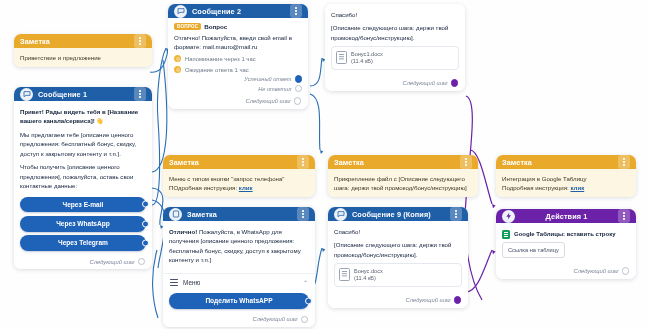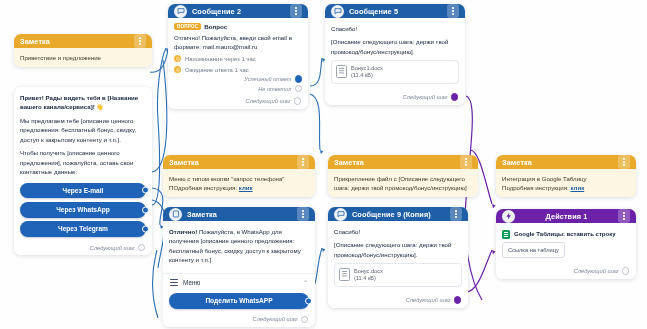--- a/index.html
+++ b/index.html
@@ -141,20 +141,33 @@
       <span class="kebab">
           <i></i>
           <i></i>
           <i></i>
         </span>
     </div>
     <div class="body-note">Приветствие и предложение</div>
   </div>
 
   <div class="card" style="left:14px;top:87px;width:138px;">
+    <div class="hdr hdr-msg">
+      <span class="avatar">
+        <svg viewBox="0 0 24 24">
+            <path d="M3 5h18v11H9l-6 4z" fill="none" stroke="#1f5fa8" stroke-width="2.4"></path>
+          </svg>
+      </span>
+      <span class="ttl">Сообщение 1</span>
+      <span class="kebab">
+          <i></i>
+          <i></i>
+          <i></i>
+        </span>
+    </div>
     <div class="body body-white">
       <p class="para bold">Привет! Рады видеть тебя в [Название вашего канала/сервиса]! 👋</p>
       <p class="para">Мы предлагаем тебе [описание ценного предложения: бесплатный бонус, скидку, доступ к закрытому контенту и т.п.].</p>
       <p class="para">Чтобы получить [описание ценного предложения], пожалуйста, оставь свои контактные данные:</p>
     </div>
     <div class="btns">
       <div class="btn">
         <span>Через E-mail</span>
         <span class="port"></span>
       </div>
@@ -220,33 +233,20 @@
         <span class="port"></span>
       </div>
     </div>
     <div class="foot">
       <span>Следующий шаг</span>
       <span class="port"></span>
     </div>
   </div>
 
   <div class="card" style="left:325px;top:4px;width:140px;">
-    <div class="hdr hdr-msg">
-      <span class="avatar">
-        <svg viewBox="0 0 24 24">
-            <path d="M3 5h18v11H9l-6 4z" fill="none" stroke="#1f5fa8" stroke-width="2.4"></path>
-          </svg>
-      </span>
-      <span class="ttl">Сообщение 5</span>
-      <span class="kebab">
-          <i></i>
-          <i></i>
-          <i></i>
-        </span>
-    </div>
     <div class="body body-white">
       <p class="para">Спасибо!</p>
       <p class="para">[Описание следующего шага: держи твой промокод/бонус/инструкцию].</p>
       <div class="file">
         <span class="ic"></span>
         <span class="meta">
           <span>Бонус1.docx</span><br>
           <span>(11.4 кБ)</span>
         </span>
       </div>

